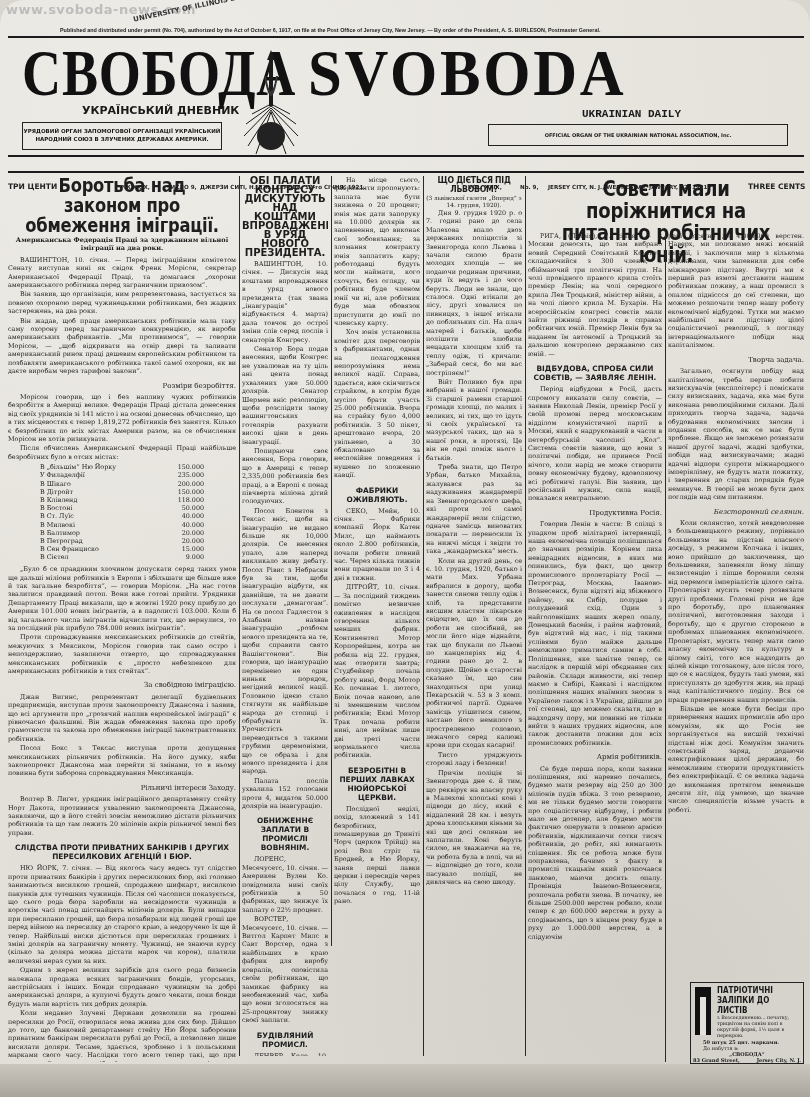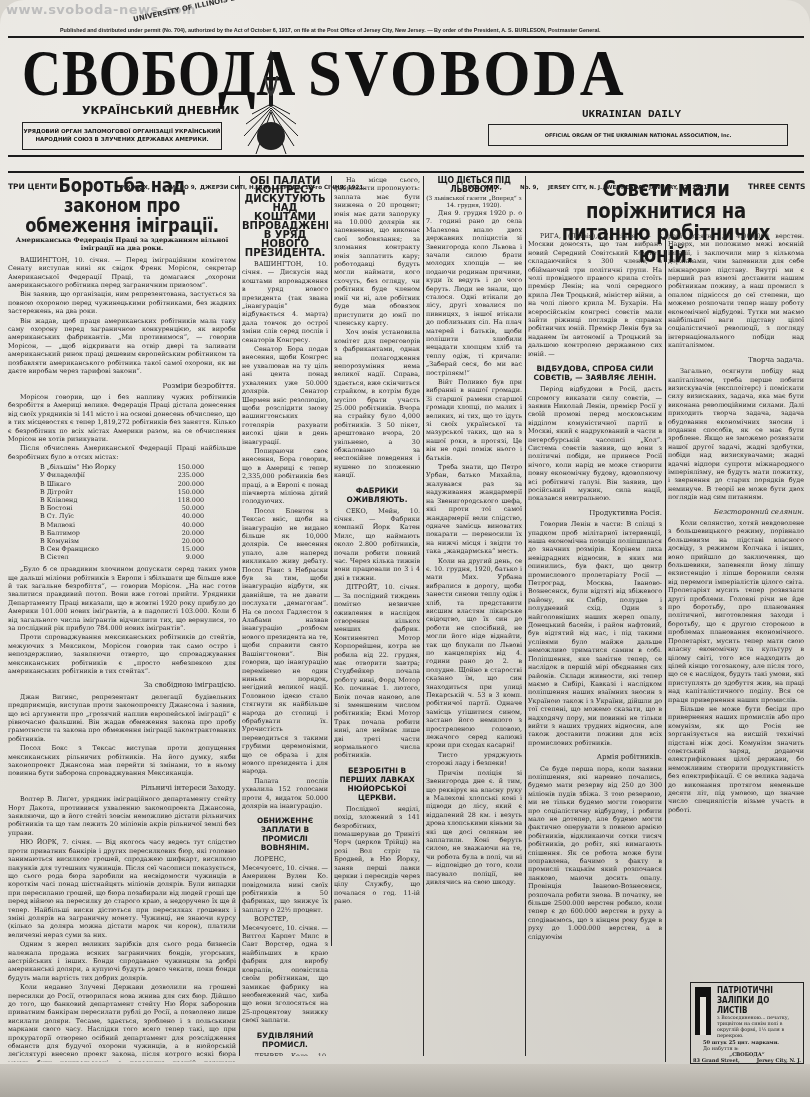--- a/index.html
+++ b/index.html
@@ -183,21 +183,21 @@
             <td>В Милвокі</td>
             <td class="dots"></td>
             <td class="v">40.000</td>
           </tr>
         <tr>
             <td>В Балтимор</td>
             <td class="dots"></td>
             <td class="v">20.000</td>
           </tr>
         <tr>
-            <td>В Комунізм</td>
+            <td>В Петроград</td>
             <td class="dots"></td>
             <td class="v">20.000</td>
           </tr>
         <tr>
             <td>В Сен Франциско</td>
             <td class="dots"></td>
             <td class="v">15.000</td>
           </tr>
         <tr>
             <td>В Сієтел</td>
@@ -206,20 +206,21 @@
           </tr>
       </tbody>
     </table>
     <p>„Було б се правдивим злочином допускати серед таких умов ще дальші міліони робітників з Европи і збільшати ще більше вже й так загальне безробіття“, — говорив Морісон. „На нас готов звалитися правдивий потоп. Вони вже готові прийти. Урядники Департаменту Праці виказали, що в жовтні 1920 року прибуло до Америки 101.000 нових іміґрантів, а в падолисті 103.000. Коли б від загального числа іміґрантів відчислити тих, що вернулися, то за послідний рік прибуло 784.000 нових іміґрантів“.</p>
     <p>Проти спроваджування мексиканських робітників до стейтів, межуючих з Мексиком, Морісон говорив так само остро і непоздержливо, заявляючи отверто, що спроваджування мексиканських робітників є „просто небезпекою для американських робітників в тих стейтах“.</p>
     <div class="sect">За свобідною іміграцією.</div>
     <p>Джан Вигинс, репрезентант делегації будівельних предприємців, виступав проти законопроекту Джансона і заявив, що всі аргументи про „грозячий наплив европейської іміграції“ є рівночасно фальшиві. Він жадав обмеження закона про пробу грамотности та закона про обмеження іміграції законтрактованих робітників.</p>
     <p>Посол Бокс з Тексас виступав проти допущення мексиканських рільничих робітників. На його думку, якби законопроект Джансона мав перейти зі змінами, то в ньому повинна бути заборона спроваджування Мексиканців.</p>
     <div class="sect">Рільничі інтереси Заходу.</div>
     <p>Волтер В. Лиґет, урядник іміграційного департаменту стейту Норт Дакота, противився ухваленню законопроекта Джансона, заявляючи, що в його стейті зовсім неможливо дістати рільничих робітників та що там лежить 20 міліонів акрів рільничої землі без управи.</p>
+    <div class="hl-cap">СЛІДСТВА ПРОТИ ПРИВАТНИХ БАНКІРІВ І ДРУГИХ ПЕРЕСИЛКОВИХ АГЕНЦІЙ І БЮР.</div>
     <p>НЮ ЙОРК, 7. січня. — Від якогось часу ведесь тут слідство проти приватних банкірів і других пересилкових бюр, які головно занимаються висилкою грошей, спродажею шифкарт, висилкою пакунків для тутешних чужинців. Після сеї часописи показується, що сього рода бюра заробили на несвідомости чужинців в короткім часі понад шістнайцять міліонів долярів. Були випадки при пересиланю грошей, що бюра позабирали від людей гроші ще перед війною на пересилку до старого краю, а недоручено їх ще й тепер. Найбільші виски дістються при пересилках грошевих і зміні долярів на заграничну монету. Чужинці, не знаючи курсу (кілько за доляра можна дістати марок чи корон), платили величезні нераз суми за них.</p>
     <p>Одним з жерел великих зарібків для сього рода бизнесів належала продажа всяких заграничних бондів, угорських, австрійських і інших. Бонди спродавано чужинцям за добрі американські доляри, а купуючі будуть довго чекати, поки бонди будуть мали вартість тих добрих долярів.</p>
     <p>Коли недавно Злучені Держави дозволили на грошеві пересилки до Росії, отворилася нова жнива для сих бюр. Дійшло до того, що банковий департамент стейту Ню Йорк заборонив приватним банкірам пересилати рублі до Росії, а позволено лише висилати доляри. Тесаме, здається, зроблено і з польськими марками свого часу. Наслідки того всего тепер такі, що при прокураторії отворено осібний департамент для розслідження обманств для будучої охорони чужинців, а в нюйорській леґіслятурі внесено проект закона, після котрого всякі бюра мають бути контрольовані, а пересилка грошій поручена американським банкам.</p>
   </div>
 
   <div class="vr" style="left:239px;top:176px;height:880px;"></div>
 
   <div class="col" style="left:242px;width:86px;height:880px;">
     <div class="hl-cap" style="margin-top:0;font-size:10px;">ОБІ ПАЛАТИ КОНГРЕСУ ДИСКУТУЮТЬ НАД КОШТАМИ ВПРОВАДЖЕННЯ В УРЯД НОВОГО ПРЕЗИДЕНТА.</div>
     <p>ВАШИНГТОН, 10. січня. — Дискусія над коштами впровадження в уряд нового президента (так звана „інавгурація“ відбувається 4. марта) дала товчок до острої зміни слів серед послів і сенаторів Конгресу.</p>

